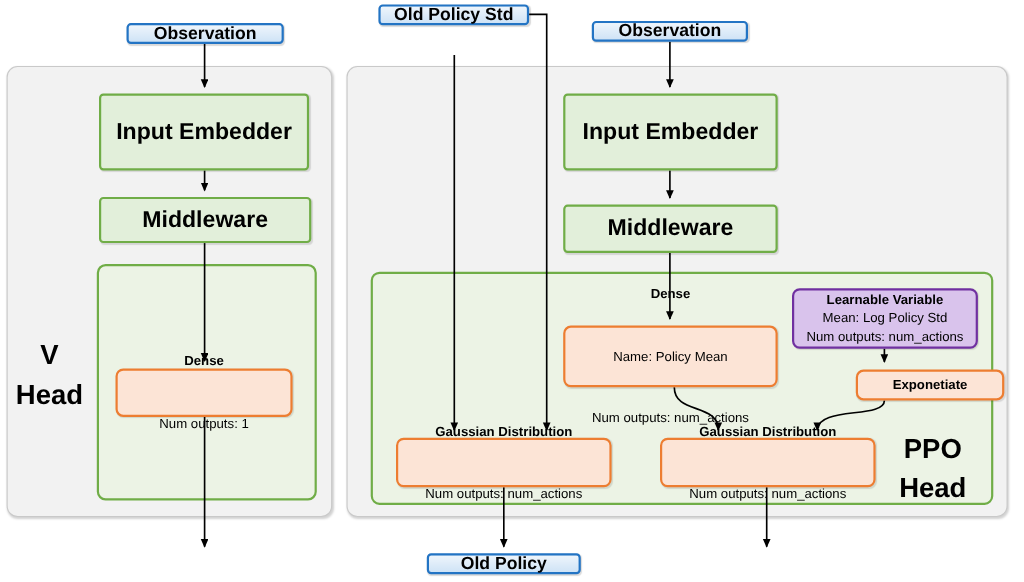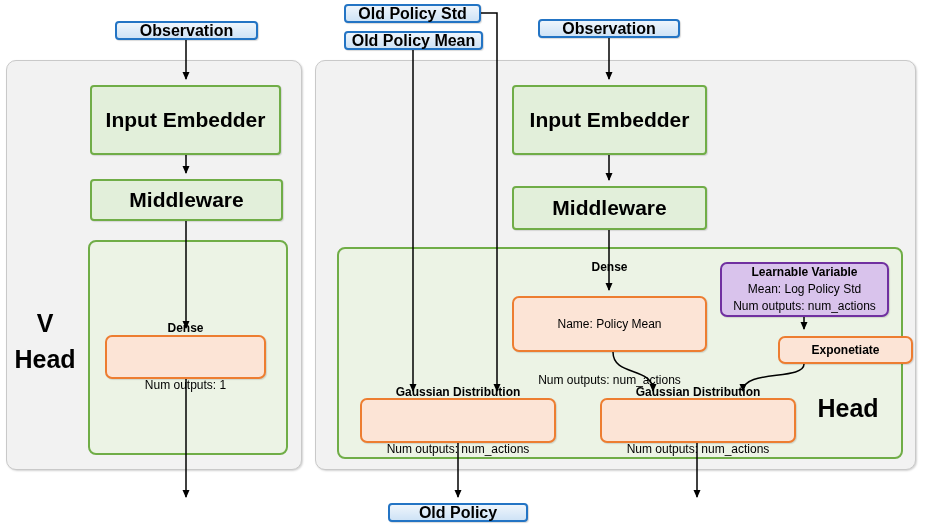--- a/index.html
+++ b/index.html
@@ -118,21 +118,20 @@
 
       <path d="M458,443 V497" marker-end="url(#ah)"></path>
       <path d="M697,443 V497" marker-end="url(#ah)"></path>
     </g>
   </svg>
 
   <div class="node blue" style="left:115px; top:21px; width:143px; height:19px;">Observation</div>
 
   <div class="node blue" style="left:344px; top:4px; width:137px; height:19px;">Old Policy Std</div>
 
-  <div class="node blue" style="left:344px; top:31px; width:139px; height:19px;">Old Policy Mean</div>
 
   <div class="node blue" style="left:538px; top:19px; width:142px; height:19px;">Observation</div>
 
   <div class="node green" style="left:90px; top:85px; width:191px; height:70px;">Input Embedder</div>
 
   <div class="node green" style="left:90px; top:179px; width:193px; height:42px;">Middleware</div>
 
   <div class="node orange" style="left:105px; top:335px; width:161px; height:44px;">
     <div class="title">Dense</div>
     <div>Num outputs: 1</div>
@@ -167,20 +166,21 @@
     <div class="title">Gaussian Distribution</div>
     <div>Num outputs: num_actions</div>
   </div>
 
   <div class="node orange" style="left:600px; top:398px; width:196px; height:45px;">
     <div class="title">Gaussian Distribution</div>
     <div>Num outputs: num_actions</div>
   </div>
 
   <div class="head-label" style="left:804px; top:390px; width:88px;">
+    <div>PPO</div>
     <div>Head</div>
   </div>
 
 
   <div class="node blue" style="left:388px; top:503px; width:140px; height:19px;">Old Policy</div>
 
 
 </div>
 
 </body></html>

